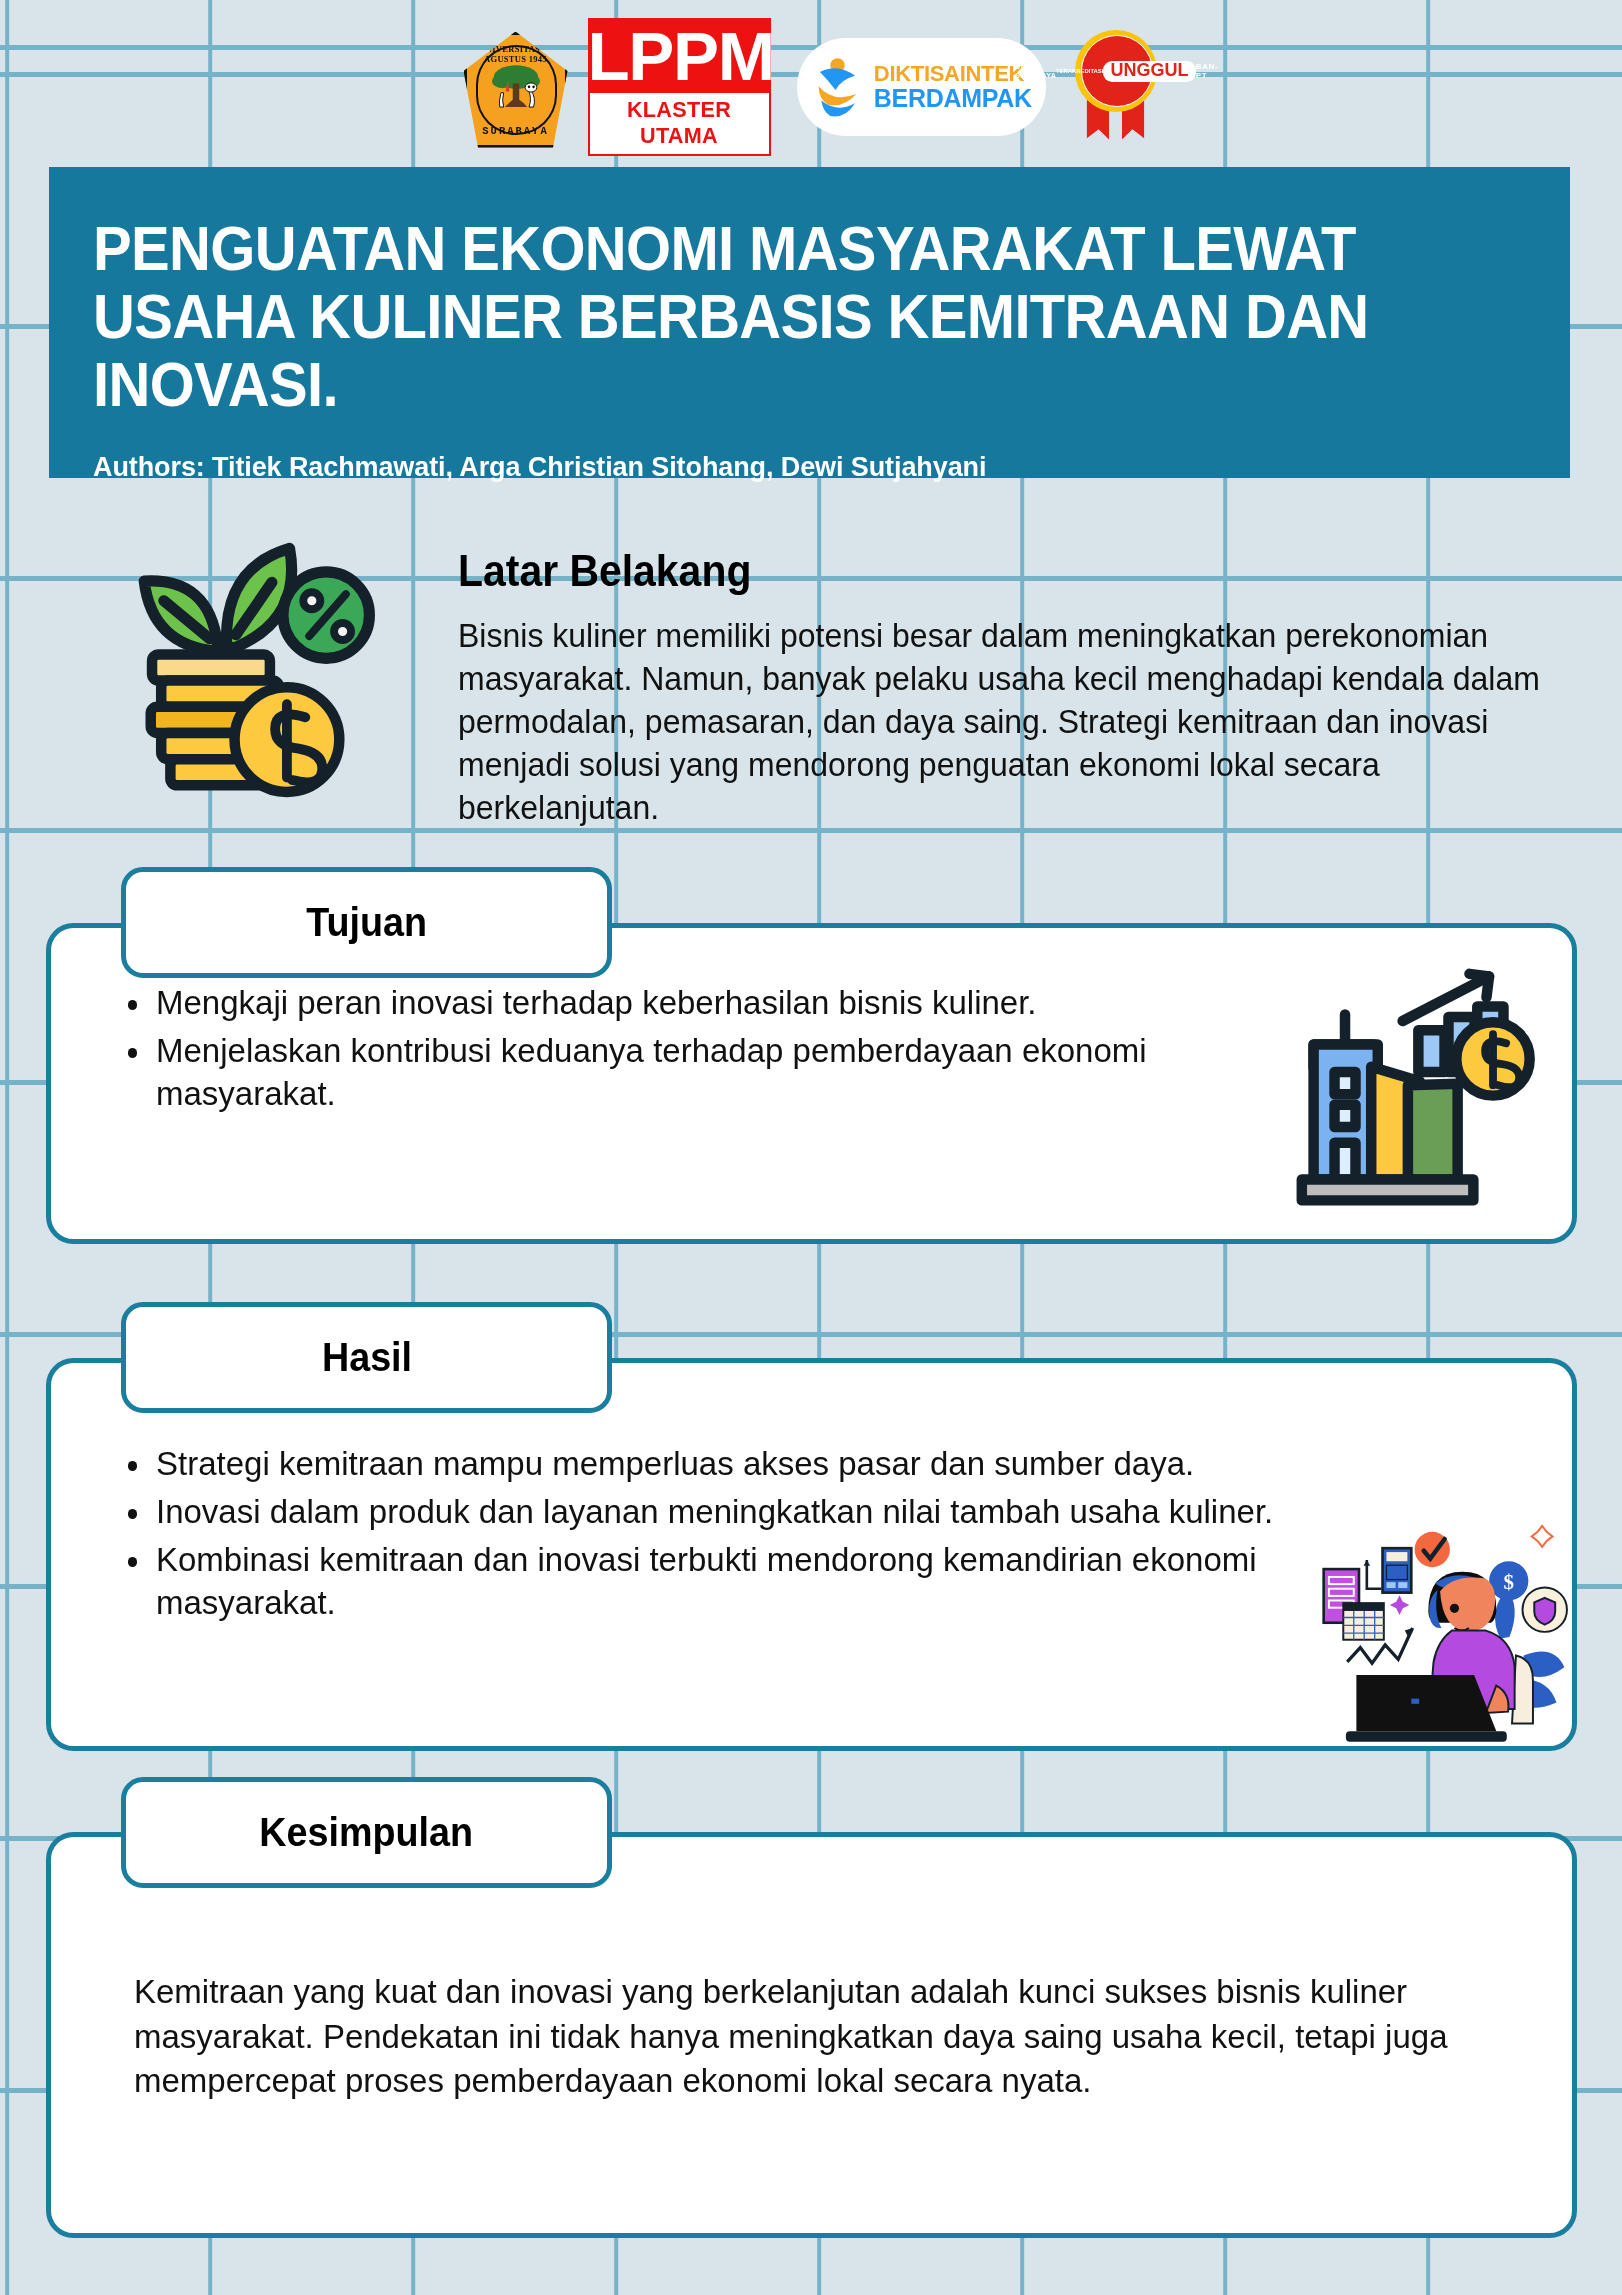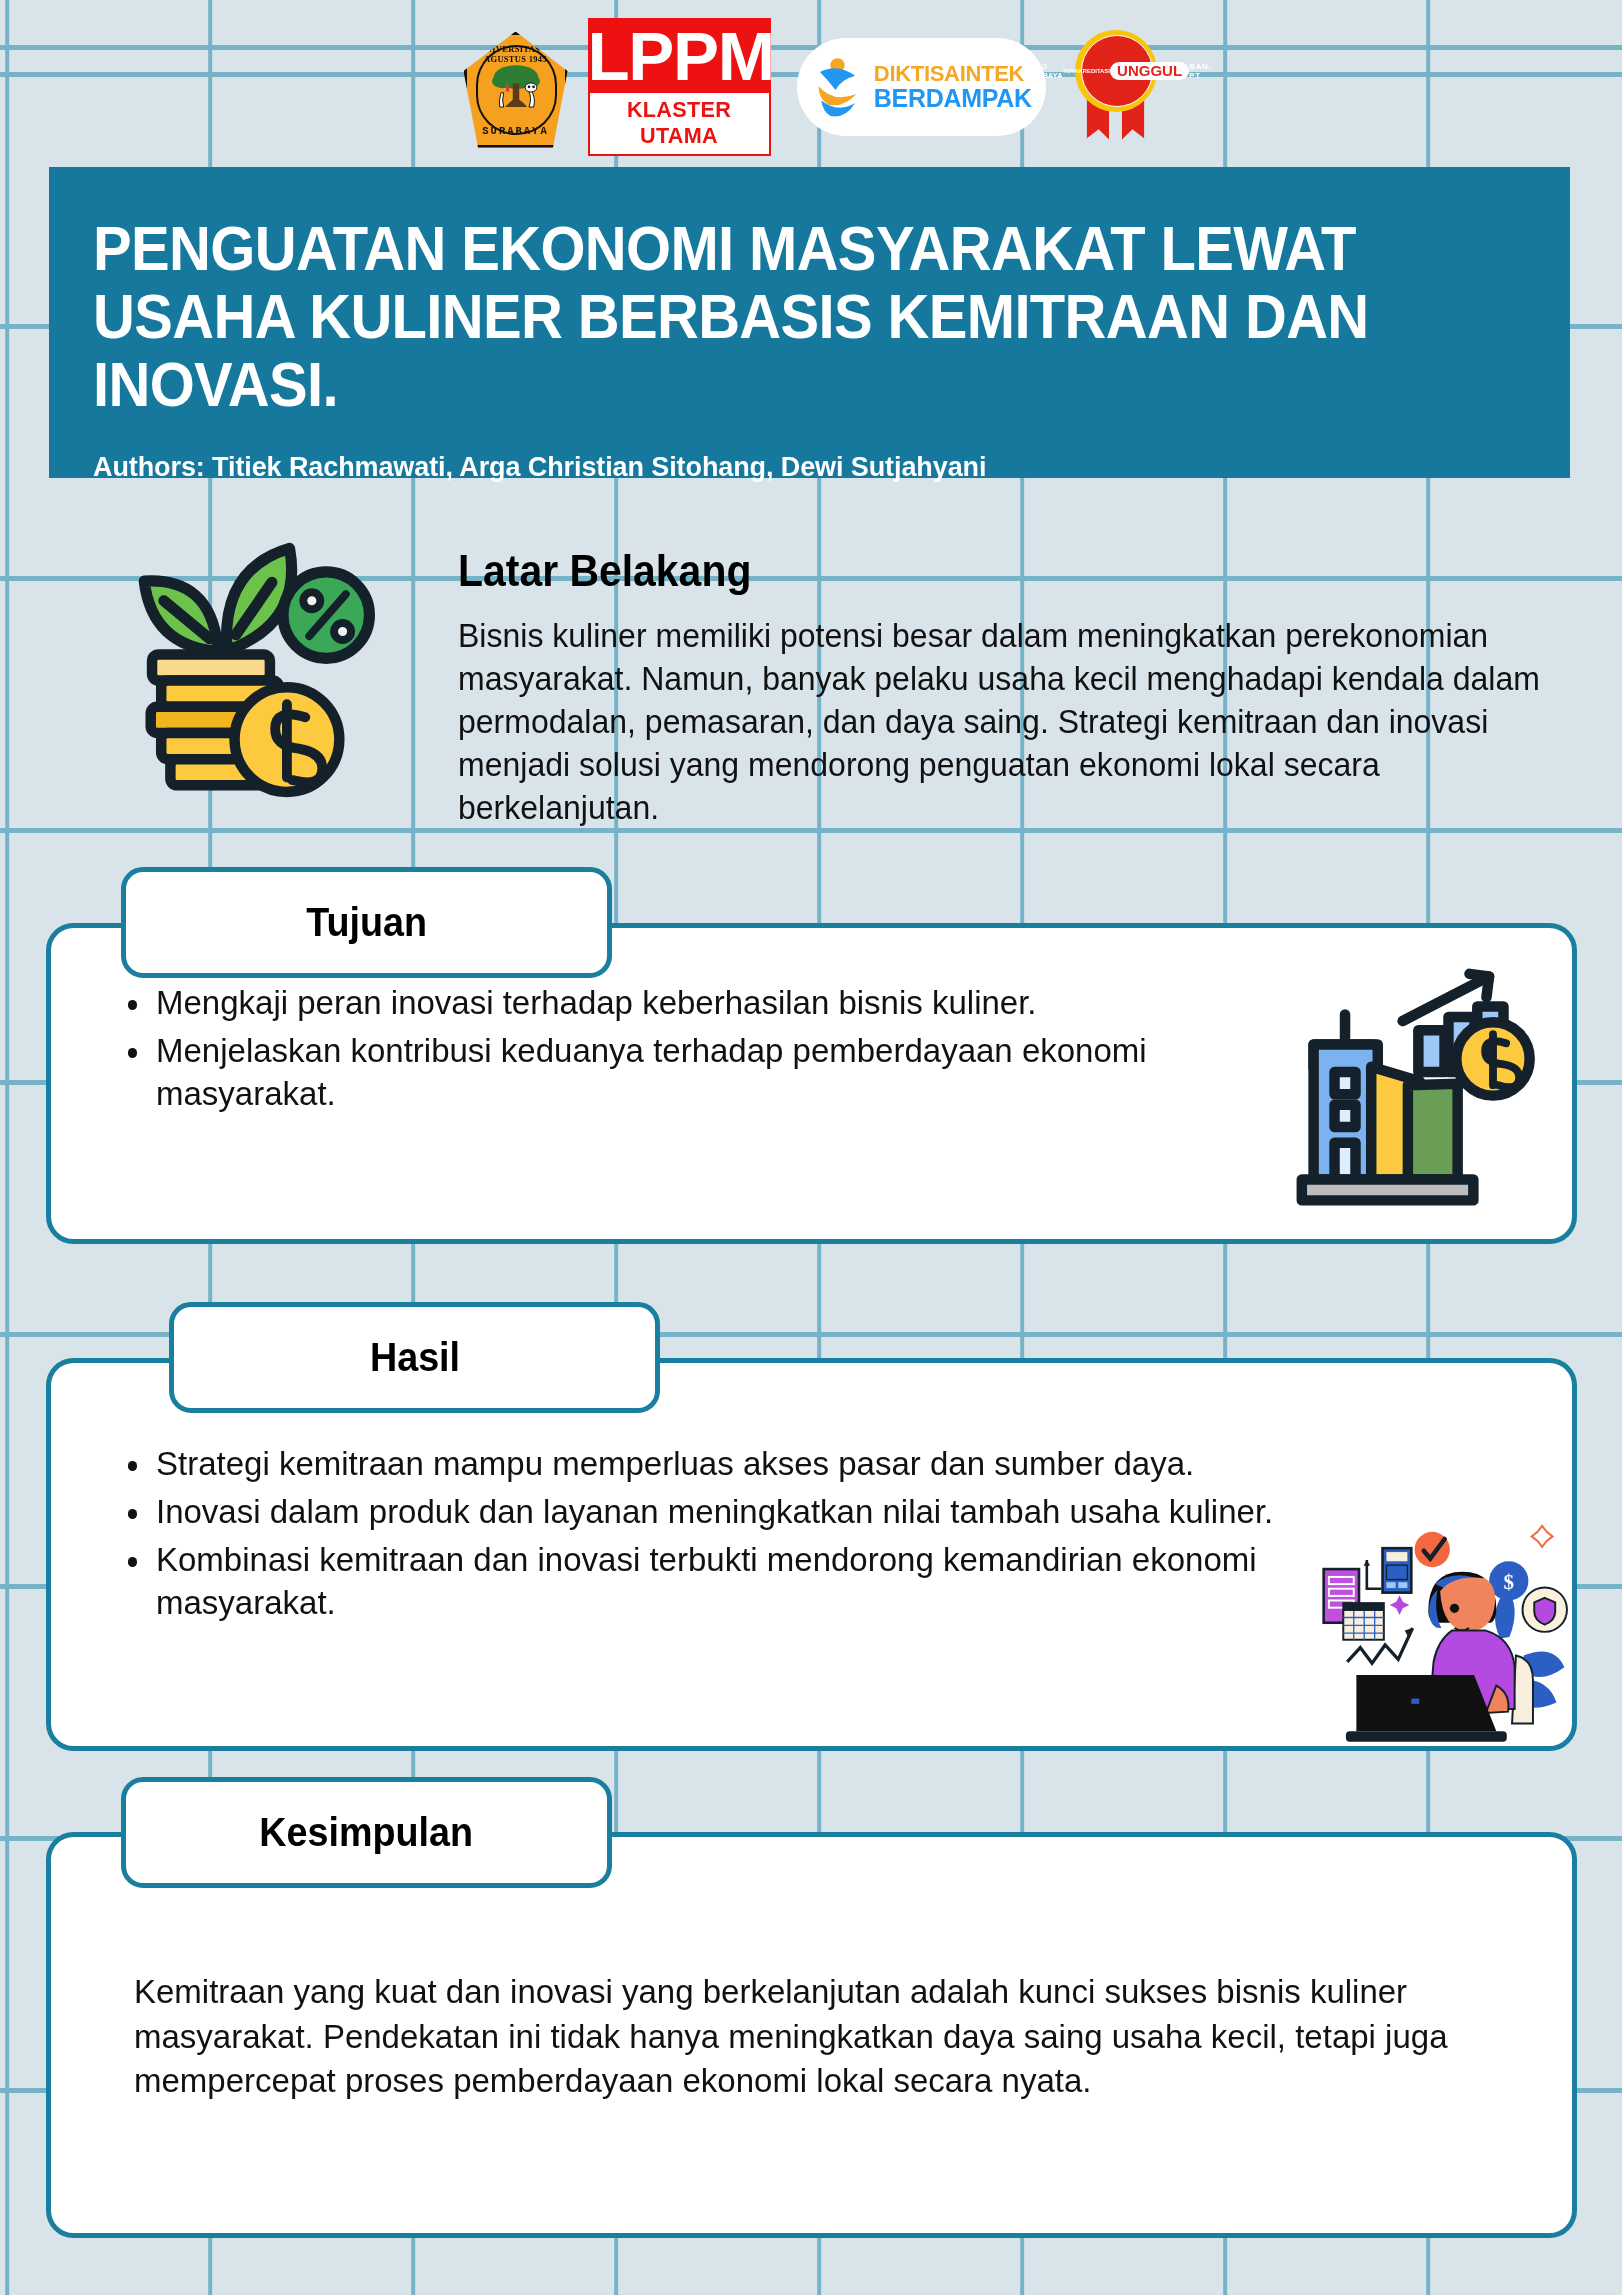--- a/index.html
+++ b/index.html
@@ -79,21 +79,21 @@
     position:absolute;left:3.3px;top:0;width:82px;height:82px;
     border-radius:50%;background:#f9c40a;
   }
   .seal-inner{
     position:absolute;left:9.2px;top:5.9px;width:70px;height:70px;
     border-radius:50%;background:#e2231a;border:1.3px solid #fff;
     display:flex;align-items:center;justify-content:center;
   }
   .seal-top{font-size:7.2px;color:#fff;font-weight:bold;letter-spacing:0.2px;}
   .seal-pill{
-    background:#fff;color:#e2231a;font-size:15px;font-weight:bold;
+    background:#fff;color:#e2231a;font-size:18px;font-weight:bold;
     border-radius:9.2px;padding:0.7px 7.2px;margin:1.3px 0;line-height:1.1;text-align:center;
   }
   .seal-bot{font-size:7.9px;color:#fff;font-weight:bold;letter-spacing:0.7px;}
   .ribbon{position:absolute;bottom:0;left:11.8px;}
   
   .title-banner{
     position:absolute;left:49px;top:167px;width:1521px;height:311px;
     background:#15789c;box-sizing:border-box;padding:47px 39px 0 44px;
   }
   .title-banner h1{
@@ -280,21 +280,21 @@
       <rect x="44" y="332" width="262" height="32" fill="#bdbdbd"></rect>
       <circle cx="336" cy="148" r="56" fill="#fcc93f"></circle>
     </g>
     <g stroke="#14212b" stroke-width="12" fill="none" stroke-linecap="round">
       <path d="M356 124 q-32 -10 -32 12 q0 18 26 20 q26 4 26 20 q0 22 -32 12"></path>
       <line x1="336" y1="110" x2="336" y2="188"></line>
     </g>
   </svg>
 
   <div class="card" style="left:46px;top:1358px;width:1531px;height:393px;"></div>
-  <div class="card-tab" style="left:121px;top:1302px;width:491px;height:111px;margin-left:48px;">
+  <div class="card-tab" style="left:121px;top:1302px;width:491px;height:111px;">
     <span>Hasil</span>
   </div>
   <ul class="bullets" style="left:108px;top:1443px;width:1217px;">
     <li>Strategi kemitraan mampu memperluas akses pasar dan sumber daya.</li>
     <li>Inovasi dalam produk dan layanan meningkatkan nilai tambah usaha kuliner.</li>
     <li>Kombinasi kemitraan dan inovasi terbukti mendorong kemandirian ekonomi masyarakat.</li>
   </ul>
   <svg class="illus" style="left:1283px;top:1505px;" width="288" height="242" viewBox="0 0 440 370">
 
     <path d="M368 230 q46 -18 62 18 q-38 28 -66 4 z" fill="#2b5fc4"></path>

